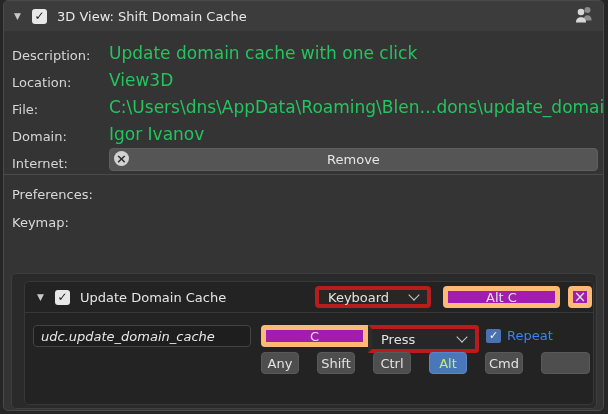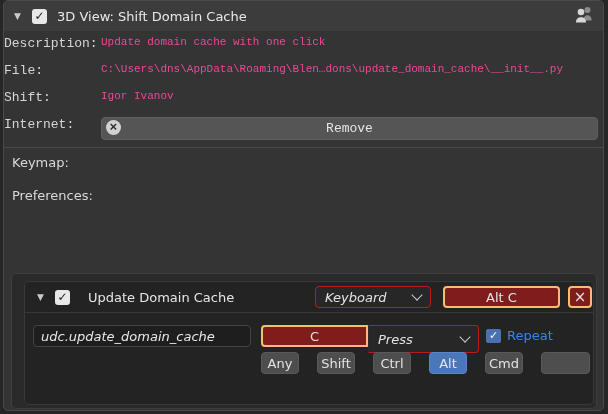--- a/index.html
+++ b/index.html
@@ -8,47 +8,47 @@
   .panel{position:absolute;left:3px;right:4px;top:0;bottom:3px;background:#343434;border:1px solid #4a4a4a;border-radius:5px;overflow:hidden;}
   .panel-header{height:30px;background:#3c3c3c;display:flex;align-items:center;padding:0 8px 0 10px;}
   .tri{font-size:9px;color:#c9c9c9;width:18px;flex:0 0 18px;}
   .cb{width:15px;height:15px;border-radius:3px;background:#e8e8e8;display:flex;align-items:center;justify-content:center;flex:0 0 15px;}
   .cb .check{color:#1d1d1d;font-size:12px;font-weight:bold;line-height:1;}
   .cb-blue{width:14px;height:14px;background:#4a72b0;border-radius:2px;}
   .cb-blue .check{color:#fff;font-size:11px;}
   .title{color:#e9e9e9;font-size:13px;margin-left:10px;}
   .hdr-icon{margin-left:auto;}
   .info{padding-top:5px;}
-  .row{height:27px;display:flex;align-items:flex-start;padding-left:0;font-family:Liberation Mono, monospace;}
+  .row{height:27px;display:flex;align-items:flex-end;padding-left:8px;}
   .lbl{width:97px;flex:0 0 97px;color:#d6d6d6;font-size:13px;}
-  .val{color:#ec4899;font-size:11px;white-space:nowrap;}
+  .val{color:#22c55e;font-size:17px;white-space:nowrap;}
   .remove-btn{position:relative;flex:1;height:21px;margin-right:5px;background:#555555;border:1px solid #5f5f5f;border-radius:4px;color:#e6e6e6;font-size:13px;display:flex;align-items:center;justify-content:center;cursor:default;}
   .cancel-icon{position:absolute;left:4px;top:2px;width:15px;height:15px;border-radius:50%;background:#d2d2d2;color:#2e2e2e;font-size:13px;font-weight:bold;line-height:15px;text-align:center;}
   .divider{height:1px;background:#4a4a4a;margin-top:3px;}
   .section-label{height:28px;display:flex;align-items:center;padding-left:8px;color:#d9d9d9;font-size:13px;}
   .section-label.first{margin-top:5px;}
   .keymap-box{position:absolute;left:7px;right:6px;top:272px;height:134px;background:#2a2a2a;border:1px solid #3e3e3e;border-radius:5px;}
   .km-item{position:absolute;left:12px;top:7px;width:568px;height:122px;background:#232323;border:1px solid #383838;border-radius:5px;}
   .km-header{height:30px;border-bottom:1px solid #383838;display:flex;align-items:center;padding-left:12px;position:relative;}
-  .km-title{color:#e6e6e6;font-size:13px;margin-left:18px;}
-  .dropdown{background:#272727;border:1px solid #b91c1c;border-radius:4px;color:#e3e3e3;font-size:13px;display:flex;align-items:center;padding:0 9px;box-sizing:border-box;font-style:italic;}
+  .km-title{color:#e6e6e6;font-size:13px;margin-left:10px;}
+  .dropdown{background:#272727;border:4px solid #b91c1c;border-radius:4px;color:#e3e3e3;font-size:13px;display:flex;align-items:center;padding:0 9px;box-sizing:border-box;}
   .chev{width:7px;height:7px;border-right:1.5px solid #c9c9c9;border-bottom:1.5px solid #c9c9c9;transform:rotate(45deg);margin-left:auto;margin-top:-4px;}
-  .btn{background:#7f1d1d;border:2px solid #fdba74;border-radius:4px;color:#e3e3e3;font-size:13px;display:flex;align-items:center;justify-content:center;box-sizing:border-box;cursor:default;}
+  .btn{background:#a21caf;border:5px solid #fdba74;border-radius:4px;color:#e3e3e3;font-size:13px;display:flex;align-items:center;justify-content:center;box-sizing:border-box;cursor:default;}
   .dd-keyboard{position:absolute;left:290px;top:4px;width:116px;height:22px;}
   .btn-shortcut{position:absolute;left:418px;top:4px;width:117px;height:22px;}
   .btn-close{position:absolute;left:543px;top:4px;width:24px;height:22px;font-size:15px;color:#e0e0e0;}
   .op-field{position:absolute;left:8px;top:43px;width:202px;height:20px;background:#1e1e1e;border:1px solid #434343;border-radius:4px;color:#e8e8e8;font-size:13px;padding:0 7px;font-family:"DejaVu Sans","Liberation Sans",sans-serif;outline:none;font-style:italic;}
   .btn-key{position:absolute;left:236px;top:43px;width:107px;height:22px;border-radius:4px 0 0 4px;}
   .dd-press{position:absolute;left:343px;top:43px;width:111px;height:28px;border-radius:0 4px 4px 0;border-left-color:#2c2c2c;}
   .repeat-wrap{position:absolute;left:461px;top:46px;display:flex;align-items:center;}
   .repeat-lbl{color:#3b82f6;font-size:13px;margin-left:6px;}
   .mods{position:absolute;left:236px;top:70px;display:flex;gap:18px;}
   .mod-btn{width:38px;height:22px;background:#4e4e4e;border:1px solid #595959;}
   .mod-btn.wide{width:49px;}
-  .mod-btn.active{background:#4a76ba;border-color:#5a85c6;color:#e5e5e5;}
+  .mod-btn.active{background:#4a76ba;border-color:#5a85c6;color:#bef264;}
 </style>
 </head>
 <body>
 
 <div class="page">
   <div class="panel">
 
     <div class="panel-header">
       <span class="tri">▼</span>
       <span class="cb">
@@ -64,39 +64,43 @@
         </svg>
       </span>
     </div>
 
     <div class="info">
       <div class="row">
         <span class="lbl">Description:</span>
         <span class="val">Update domain cache with one click</span>
       </div>
       <div class="row">
+        <span class="lbl">Location:</span>
+        <span class="val">View3D</span>
+      </div>
+      <div class="row">
         <span class="lbl">File:</span>
         <span class="val">C:\Users\dns\AppData\Roaming\Blen…dons\update_domain_cache\__init__.py</span>
       </div>
       <div class="row">
-        <span class="lbl">Shift:</span>
+        <span class="lbl">Domain:</span>
         <span class="val">Igor Ivanov</span>
       </div>
       <div class="row">
         <span class="lbl">Internet:</span>
         <div class="remove-btn">
           <span class="cancel-icon">×</span>
           <span>Remove</span>
         </div>
       </div>
     </div>
 
     <div class="divider"></div>
+    <div class="section-label first">Preferences:</div>
     <div class="section-label">Keymap:</div>
-    <div class="section-label first">Preferences:</div>
 
     <div class="keymap-box">
       <div class="km-item">
 
         <div class="km-header">
           <span class="tri">▼</span>
           <span class="cb">
               <span class="check">✓</span>
             </span>
           <span class="km-title">Update Domain Cache</span>

